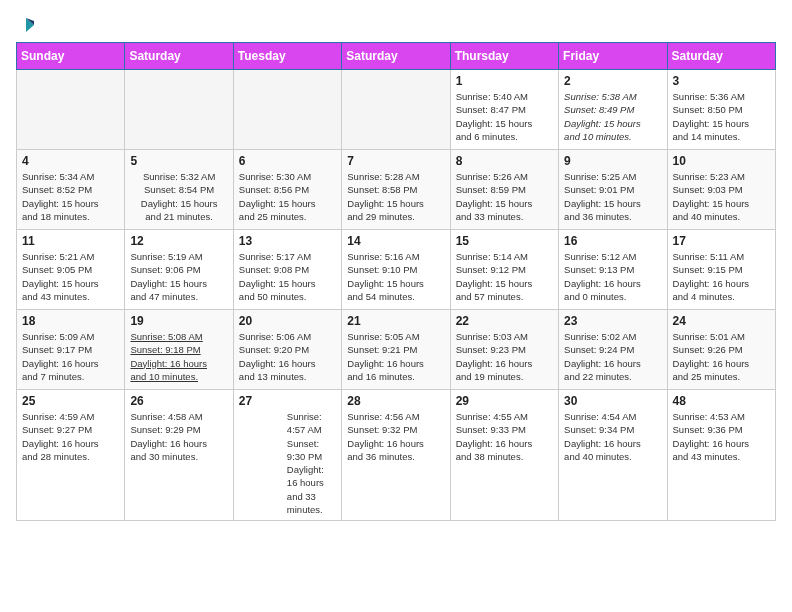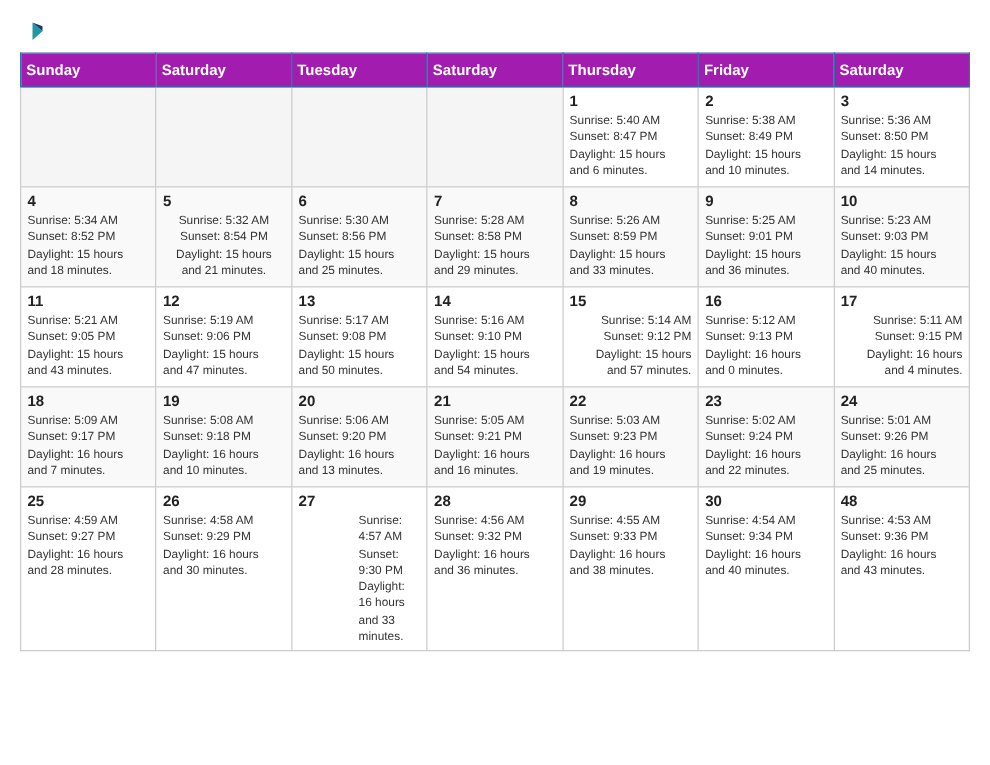--- a/index.html
+++ b/index.html
@@ -32,21 +32,21 @@
     .subtitle {
       font-size: 14px;
       color: #444;
     }
     .calendar {
       width: 100%;
       border-collapse: collapse;
       border: 1px solid #ccc;
     }
     .calendar th {
-      background: #a21caf;
+      background: #d946ef;
       color: #fff;
       font-size: 12px;
       font-weight: bold;
       padding: 6px 4px;
       text-align: left;
       border: 1px solid #2c6fad;
     }
     .calendar td {
       border: 1px solid #ccc;
       vertical-align: top;
@@ -116,21 +116,21 @@
         <td class="empty"></td>
         <td>
           <span class="day-num">1</span>
           <div class="day-info" style="white-space: pre-line;">Sunrise: 5:40 AM
 Sunset: 8:47 PM
 Daylight: 15 hours
 and 6 minutes.</div>
         </td>
         <td>
           <span class="day-num">2</span>
-          <div class="day-info" style="white-space: pre-line;">Sunrise: 5:38 AM
+          <div class="day-info" style="white-space: pre-line; font-style: italic;">Sunrise: 5:38 AM
 Sunset: 8:49 PM
 Daylight: 15 hours
 and 10 minutes.</div>
         </td>
         <td>
           <span class="day-num">3</span>
           <div class="day-info" style="white-space: pre-line;">Sunrise: 5:36 AM
 Sunset: 8:50 PM
 Daylight: 15 hours
 and 14 minutes.</div>
@@ -211,51 +211,51 @@
         </td>
         <td>
           <span class="day-num">14</span>
           <div class="day-info" style="white-space: pre-line;">Sunrise: 5:16 AM
 Sunset: 9:10 PM
 Daylight: 15 hours
 and 54 minutes.</div>
         </td>
         <td>
           <span class="day-num">15</span>
-          <div class="day-info" style="white-space: pre-line; text-align: right;">Sunrise: 5:14 AM
+          <div class="day-info" style="white-space: pre-line;">Sunrise: 5:14 AM
 Sunset: 9:12 PM
 Daylight: 15 hours
 and 57 minutes.</div>
         </td>
         <td>
           <span class="day-num">16</span>
           <div class="day-info" style="white-space: pre-line;">Sunrise: 5:12 AM
 Sunset: 9:13 PM
 Daylight: 16 hours
 and 0 minutes.</div>
         </td>
         <td>
           <span class="day-num">17</span>
-          <div class="day-info" style="white-space: pre-line; text-align: right;">Sunrise: 5:11 AM
+          <div class="day-info" style="white-space: pre-line;">Sunrise: 5:11 AM
 Sunset: 9:15 PM
 Daylight: 16 hours
 and 4 minutes.</div>
         </td>
       </tr>
       <tr class="row-even">
         <td>
           <span class="day-num">18</span>
           <div class="day-info" style="white-space: pre-line;">Sunrise: 5:09 AM
 Sunset: 9:17 PM
 Daylight: 16 hours
 and 7 minutes.</div>
         </td>
         <td>
           <span class="day-num">19</span>
-          <div class="day-info" style="white-space: pre-line;">Sunrise: 5:08 AM
+          <div class="day-info" style="white-space: pre-line; text-decoration: underline;">Sunrise: 5:08 AM
 Sunset: 9:18 PM
 Daylight: 16 hours
 and 10 minutes.</div>
         </td>
         <td>
           <span class="day-num">20</span>
           <div class="day-info" style="white-space: pre-line;">Sunrise: 5:06 AM
 Sunset: 9:20 PM
 Daylight: 16 hours
 and 13 minutes.</div>

